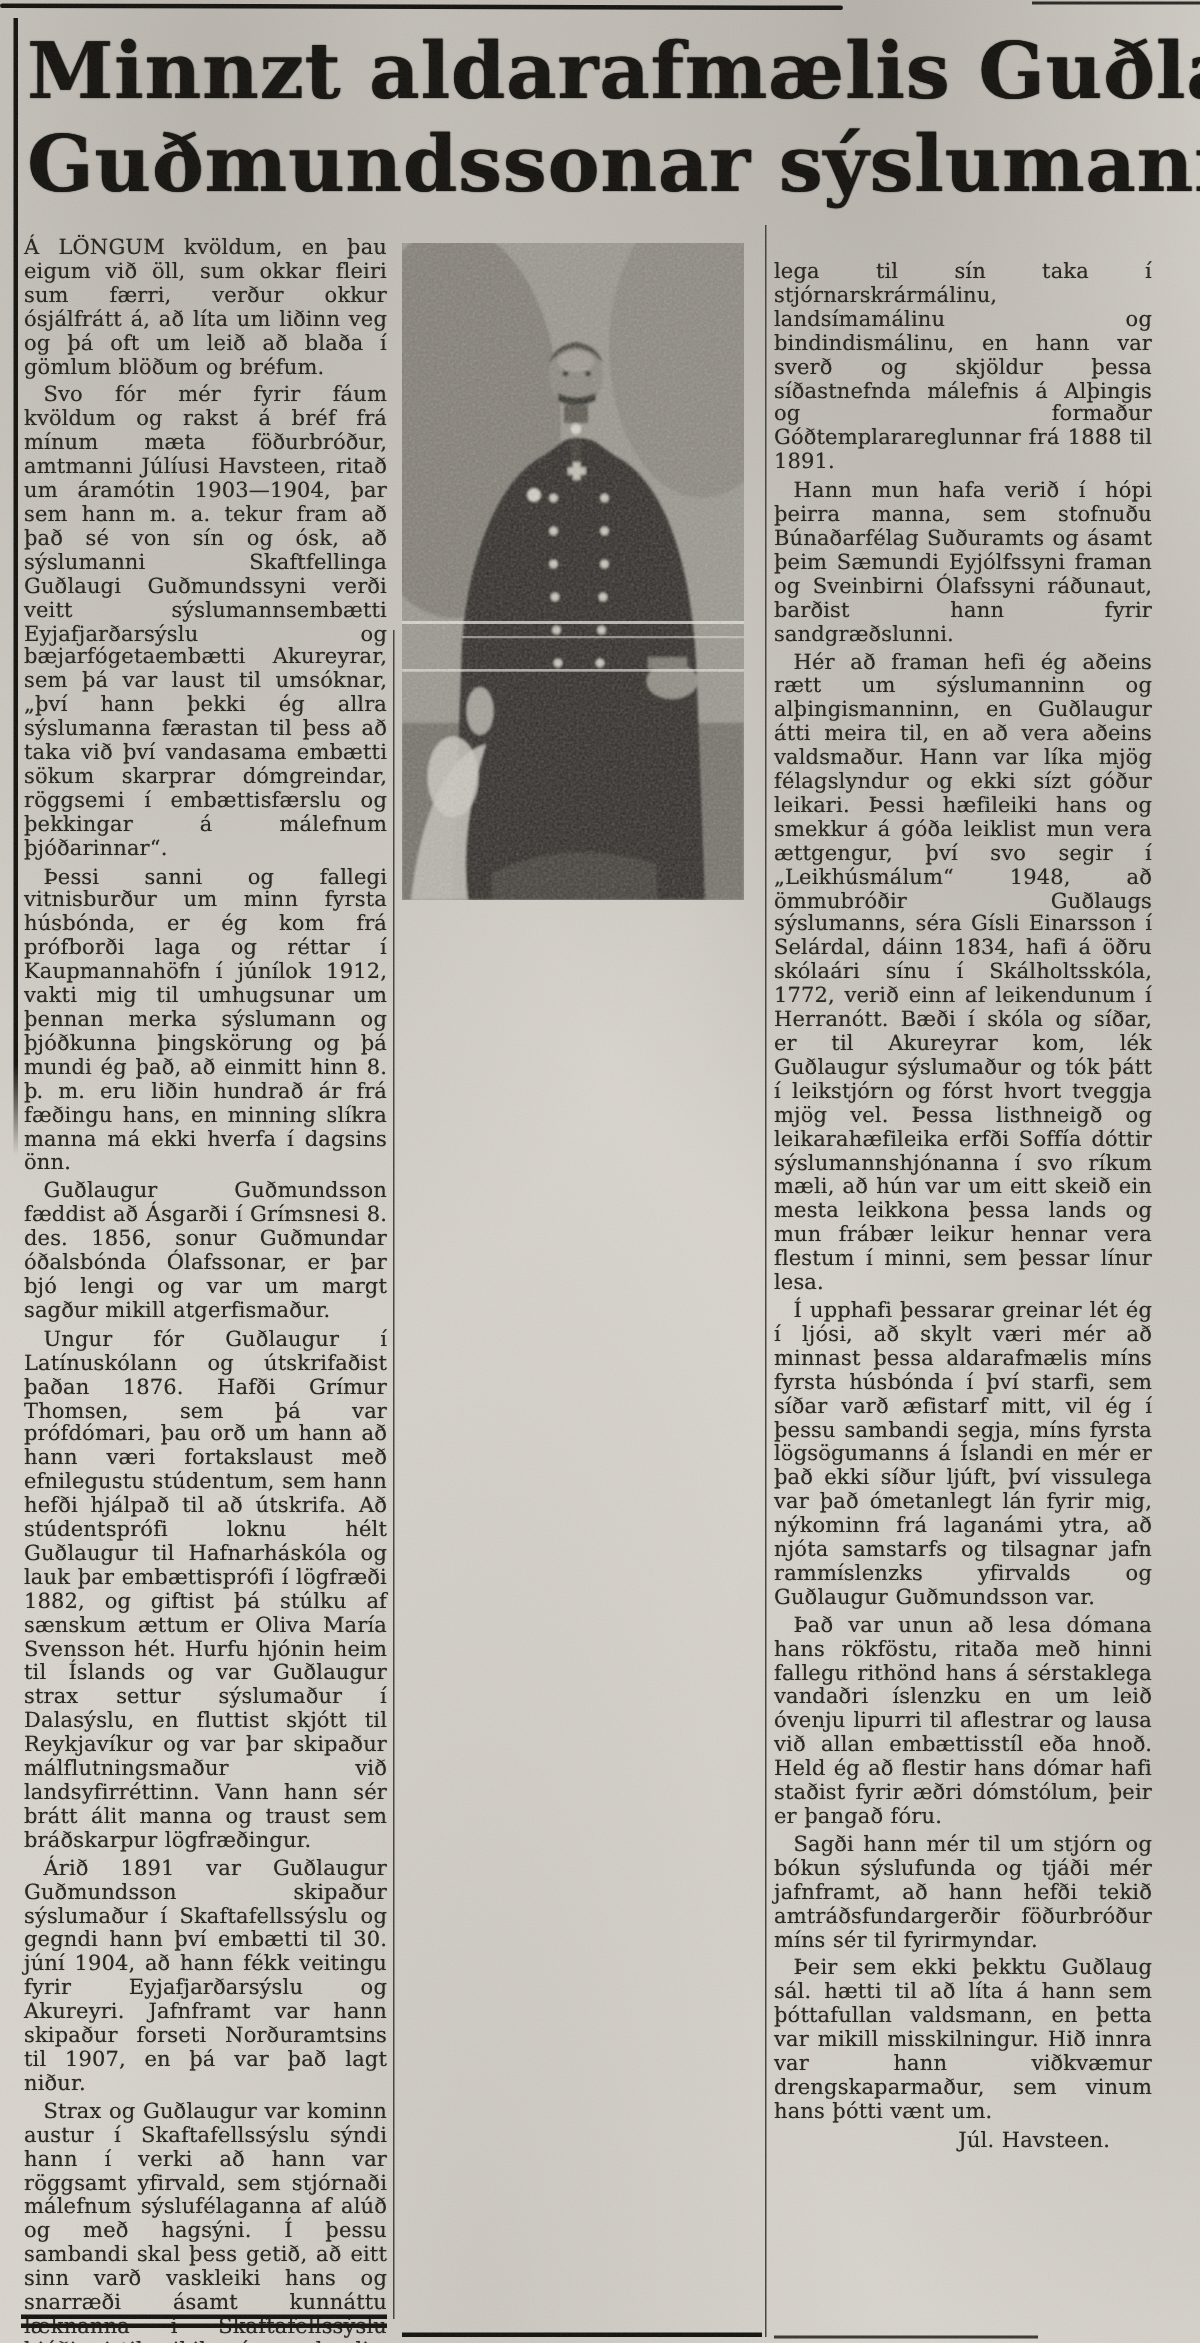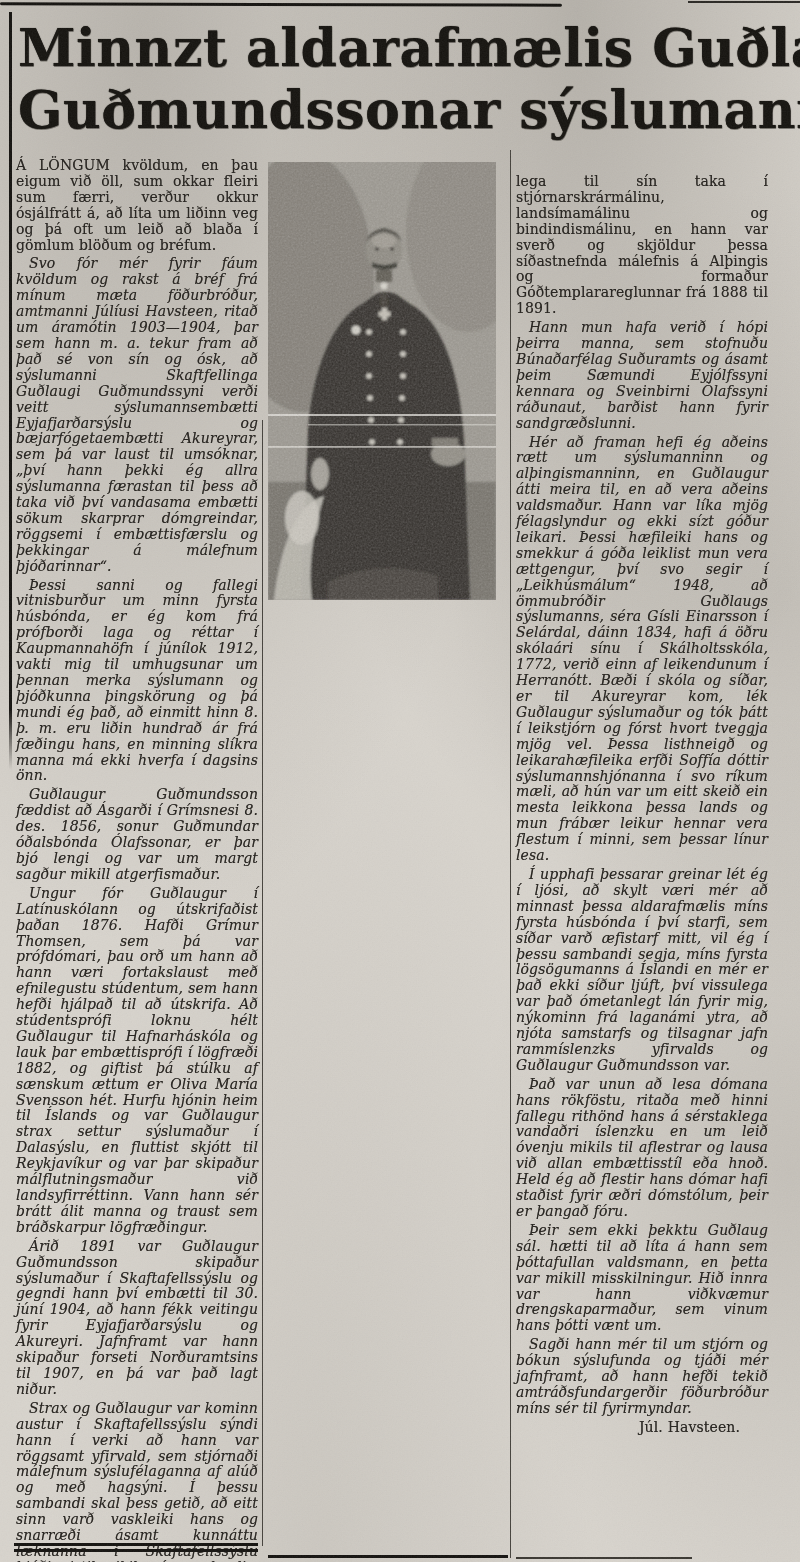--- a/index.html
+++ b/index.html
@@ -24,21 +24,21 @@
     font-weight:bold;color:#15130f;line-height:1.08;
     text-shadow:0 0 1px rgba(20,17,12,.85), 0.5px 0.5px 0 rgba(20,17,12,.4);
     letter-spacing:.5px;}
   .hl{font-size:52px;white-space:nowrap;}
   .hl2{margin-top:6px;}
   .col{position:absolute;top:158px;text-align:justify;
     font-size:14px;line-height:15.9px;letter-spacing:.1px;word-spacing:.4px;
     text-shadow:0 0 .5px rgba(35,31,26,.55);
     hyphens:auto;-webkit-hyphens:auto;}
   .col p{margin:0 0 3px 0;}
-  .col p.ind{text-indent:13px;font-style:italic;}
+  .col p.ind{text-indent:13px;}
   .col-1{left:16px;width:242px;}
   .col-2{left:268px;width:240px;}
   .col-3{left:516px;width:252px;margin-top:16px;}
   .photo-frame{width:228px;height:438px;margin:4px 0 14px 0;
     box-shadow:0 0 6px rgba(60,56,50,.5) inset;}
   .photo-frame svg{display:block;}
   .vline{position:absolute;width:1px;background:#45423c;}
   .vline-1{left:262px;top:420px;height:1126px;}
   .vline-2{left:510px;top:150px;height:1408px;}
   .rule-dbl{position:absolute;left:14px;top:1543px;width:244px;height:3px;
@@ -139,26 +139,26 @@
         <rect x="40" y="262" width="188" height="1.5" fill="#e4e2db" opacity="0.55"></rect>
         <rect x="0" y="284" width="228" height="1.8" fill="#eceae4" opacity="0.65"></rect>
         <rect width="228" height="438" filter="url(#grain)" opacity="0.5"></rect>
       </svg>
     </div>
   </div>
 
   <div class="col col-3">
     <div>
         <p class="">lega til sín taka í stjórnarskrármálinu, landsímamálinu og bindindismálinu, en hann var sverð og skjöldur þessa síðastnefnda málefnis á Alþingis og formaður Góðtemplarareglunnar frá 1888 til 1891.</p>
-        <p class="ind">Hann mun hafa verið í hópi þeirra manna, sem stofnuðu Búnaðarfélag Suðuramts og ásamt þeim Sæmundi Eyjólfssyni kennara og Sveinbirni Ólafssyni ráðunaut, barðist hann fyrir sandgræðslunni.</p>
+        <p class="ind">Hann mun hafa verið í hópi þeirra manna, sem stofnuðu Búnaðarfélag Suðuramts og ásamt þeim Sæmundi Eyjólfssyni framan og Sveinbirni Ólafssyni ráðunaut, barðist hann fyrir sandgræðslunni.</p>
         <p class="ind">Hér að framan hefi ég aðeins rætt um sýslumanninn og alþingismanninn, en Guðlaugur átti meira til, en að vera aðeins valdsmaður. Hann var líka mjög félagslyndur og ekki sízt góður leikari. Þessi hæfileiki hans og smekkur á góða leiklist mun vera ættgengur, því svo segir í „Leikhúsmálum“ 1948, að ömmubróðir Guðlaugs sýslumanns, séra Gísli Einarsson í Selárdal, dáinn 1834, hafi á öðru skólaári sínu í Skálholtsskóla, 1772, verið einn af leikendunum í Herranótt. Bæði í skóla og síðar, er til Akureyrar kom, lék Guðlaugur sýslumaður og tók þátt í leikstjórn og fórst hvort tveggja mjög vel. Þessa listhneigð og leikarahæfileika erfði Soffía dóttir sýslumannshjónanna í svo ríkum mæli, að hún var um eitt skeið ein mesta leikkona þessa lands og mun frábær leikur hennar vera flestum í minni, sem þessar línur lesa.</p>
         <p class="ind">Í upphafi þessarar greinar lét ég í ljósi, að skylt væri mér að minnast þessa aldarafmælis míns fyrsta húsbónda í því starfi, sem síðar varð æfistarf mitt, vil ég í þessu sambandi segja, míns fyrsta lögsögumanns á Íslandi en mér er það ekki síður ljúft, því vissulega var það ómetanlegt lán fyrir mig, nýkominn frá laganámi ytra, að njóta samstarfs og tilsagnar jafn rammíslenzks yfirvalds og Guðlaugur Guðmundsson var.</p>
-        <p class="ind">Það var unun að lesa dómana hans rökföstu, ritaða með hinni fallegu rithönd hans á sérstaklega vandaðri íslenzku en um leið óvenju mikils til aflestrar og lausa við allan embættisstíl eða hnoð. Held ég að flestir hans dómar hafi staðist fyrir æðri dómstólum, þeir er þangað fóru.</p>
+        <p class="ind">Það var unun að lesa dómana hans rökföstu, ritaða með hinni fallegu rithönd hans á sérstaklega vandaðri íslenzku en um leið óvenju lipurri til aflestrar og lausa við allan embættisstíl eða hnoð. Held ég að flestir hans dómar hafi staðist fyrir æðri dómstólum, þeir er þangað fóru.</p>
+        <p class="ind">Sagði hann mér til um stjórn og bókun sýslufunda og tjáði mér jafnframt, að hann hefði tekið amtráðsfundargerðir föðurbróður míns sér til fyrirmyndar.</p>
         <p class="ind">Þeir sem ekki þekktu Guðlaug sál. hætti til að líta á hann sem þóttafullan valdsmann, en þetta var mikill misskilningur. Hið innra var hann viðkvæmur drengskaparmaður, sem vinum hans þótti vænt um.</p>
-        <p class="ind">Sagði hann mér til um stjórn og bókun sýslufunda og tjáði mér jafnframt, að hann hefði tekið amtráðsfundargerðir föðurbróður míns sér til fyrirmyndar.</p>
       </div>
     <p class="sig">Júl. Havsteen.</p>
   </div>
 
   <div class="rule-dbl"></div>
   <div class="rule-c2"></div>
   <div class="rule-c3"></div>
 
   <svg class="noise" width="800" height="1562">
     <filter id="pagegrain">

